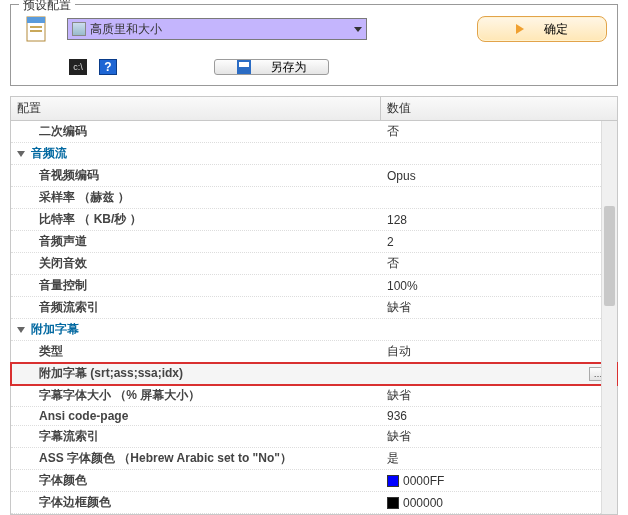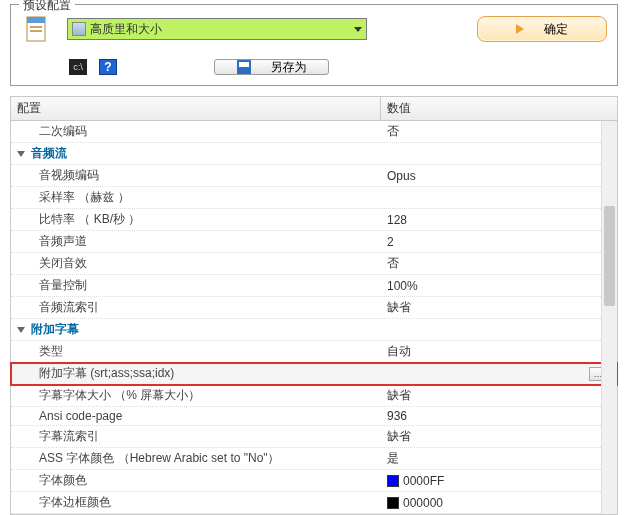--- a/index.html
+++ b/index.html
@@ -3,21 +3,21 @@
 <meta charset="utf-8">
 <style>
 * { box-sizing: border-box; margin: 0; padding: 0; font-family: "Microsoft YaHei", SimSun, sans-serif; font-size: 12px; }
 body { background: #fff; width: 628px; }
 
 .panel { border: 1px solid #999; margin: 4px 10px 10px 10px; padding: 8px 10px 10px 10px; position: relative; }
 .panel-title { position: absolute; top: -8px; left: 8px; background: #fff; padding: 0 4px; color: #333; }
 
 .row1 { display: flex; align-items: center; gap: 14px; }
 .doc-icon { width: 32px; height: 32px; display: flex; align-items: center; justify-content: center; }
-.dropdown { flex: 0 0 300px; display: flex; align-items: center; border: 1px solid #7a7a7a; background: #bef264; height: 22px; padding: 0 4px; }
+.dropdown { flex: 0 0 300px; display: flex; align-items: center; border: 1px solid #7a7a7a; background: #c4b5fd; height: 22px; padding: 0 4px; }
 .dd-mini { width: 14px; height: 14px; border: 1px solid #888; margin-right: 4px; background: linear-gradient(#cde, #9bc); }
 .dd-text { flex: 1; color: #333; }
 .dd-arrow { width: 0; height: 0; border-left: 4px solid transparent; border-right: 4px solid transparent; border-top: 5px solid #333; }
 
 .ok-btn { margin-left: auto; width: 130px; height: 26px; border: 1px solid #e2a34a; border-radius: 8px; background: linear-gradient(#fff6e6, #ffe7b5); display: flex; align-items: center; justify-content: center; gap: 20px; cursor: pointer; box-shadow: inset 0 0 0 1px #fff3d1; }
 .ok-arrow { width: 0; height: 0; border-top: 5px solid transparent; border-bottom: 5px solid transparent; border-left: 8px solid #f0a030; }
 
 .row2 { display: flex; align-items: center; gap: 12px; margin-top: 14px; padding-left: 48px; }
 .mini-black { width: 18px; height: 16px; background: #222; display: flex; align-items: center; justify-content: center; color: #ddd; font-size: 9px; }
 .mini-q { width: 18px; height: 16px; background: #1e66d4; color: #fff; display: flex; align-items: center; justify-content: center; font-weight: bold; border: 1px solid #0a3c8a; }
@@ -29,21 +29,21 @@
 .grid-wrap { border: 1px solid #c8c8c8; margin: 0 10px; }
 .grid-head { display: flex; background: linear-gradient(#fafafa, #ececec); border-bottom: 1px solid #c8c8c8; }
 .col-l { flex: 0 0 370px; padding: 3px 6px; border-right: 1px solid #c8c8c8; color: #333; }
 .col-r { flex: 1; padding: 3px 6px; color: #333; }
 
 .grid-body { position: relative; }
 .grow { display: flex; border-bottom: 1px dotted #ddd; }
 .grow:last-child { border-bottom: none; }
 .gl { flex: 0 0 370px; padding: 2px 6px 2px 6px; color: #444; }
 .gr { flex: 1; padding: 2px 6px; color: #333; display: flex; align-items: center; gap: 4px; }
-.indent1 { padding-left: 28px; }
+.indent1 { padding-left: 28px; font-weight: bold; }
 
 .group-row .gl { display: flex; align-items: center; gap: 4px; font-weight: bold; color: #0369a1; padding-left: 6px; }
 .tri-open { width: 0; height: 0; border-left: 4px solid transparent; border-right: 4px solid transparent; border-top: 6px solid #666; margin-right: 2px; }
 
 .hl-row { outline: 2px solid #d93030; outline-offset: -1px; position: relative; background: #f5f5f5; }
 .dots-btn { margin-left: auto; width: 18px; height: 14px; border: 1px solid #aaa; background: linear-gradient(#fdfdfd, #e4e4e4); font-size: 9px; display: flex; align-items: center; justify-content: center; cursor: pointer; margin-right: 4px; }
 
 .scroll-stub { position: absolute; right: 0; top: 0; bottom: 0; width: 16px; background: #f0f0f0; border-left: 1px solid #ddd; }
 .scroll-thumb { position: absolute; left: 2px; right: 2px; top: 85px; height: 100px; background: #c8c8c8; border-radius: 2px; }
 

